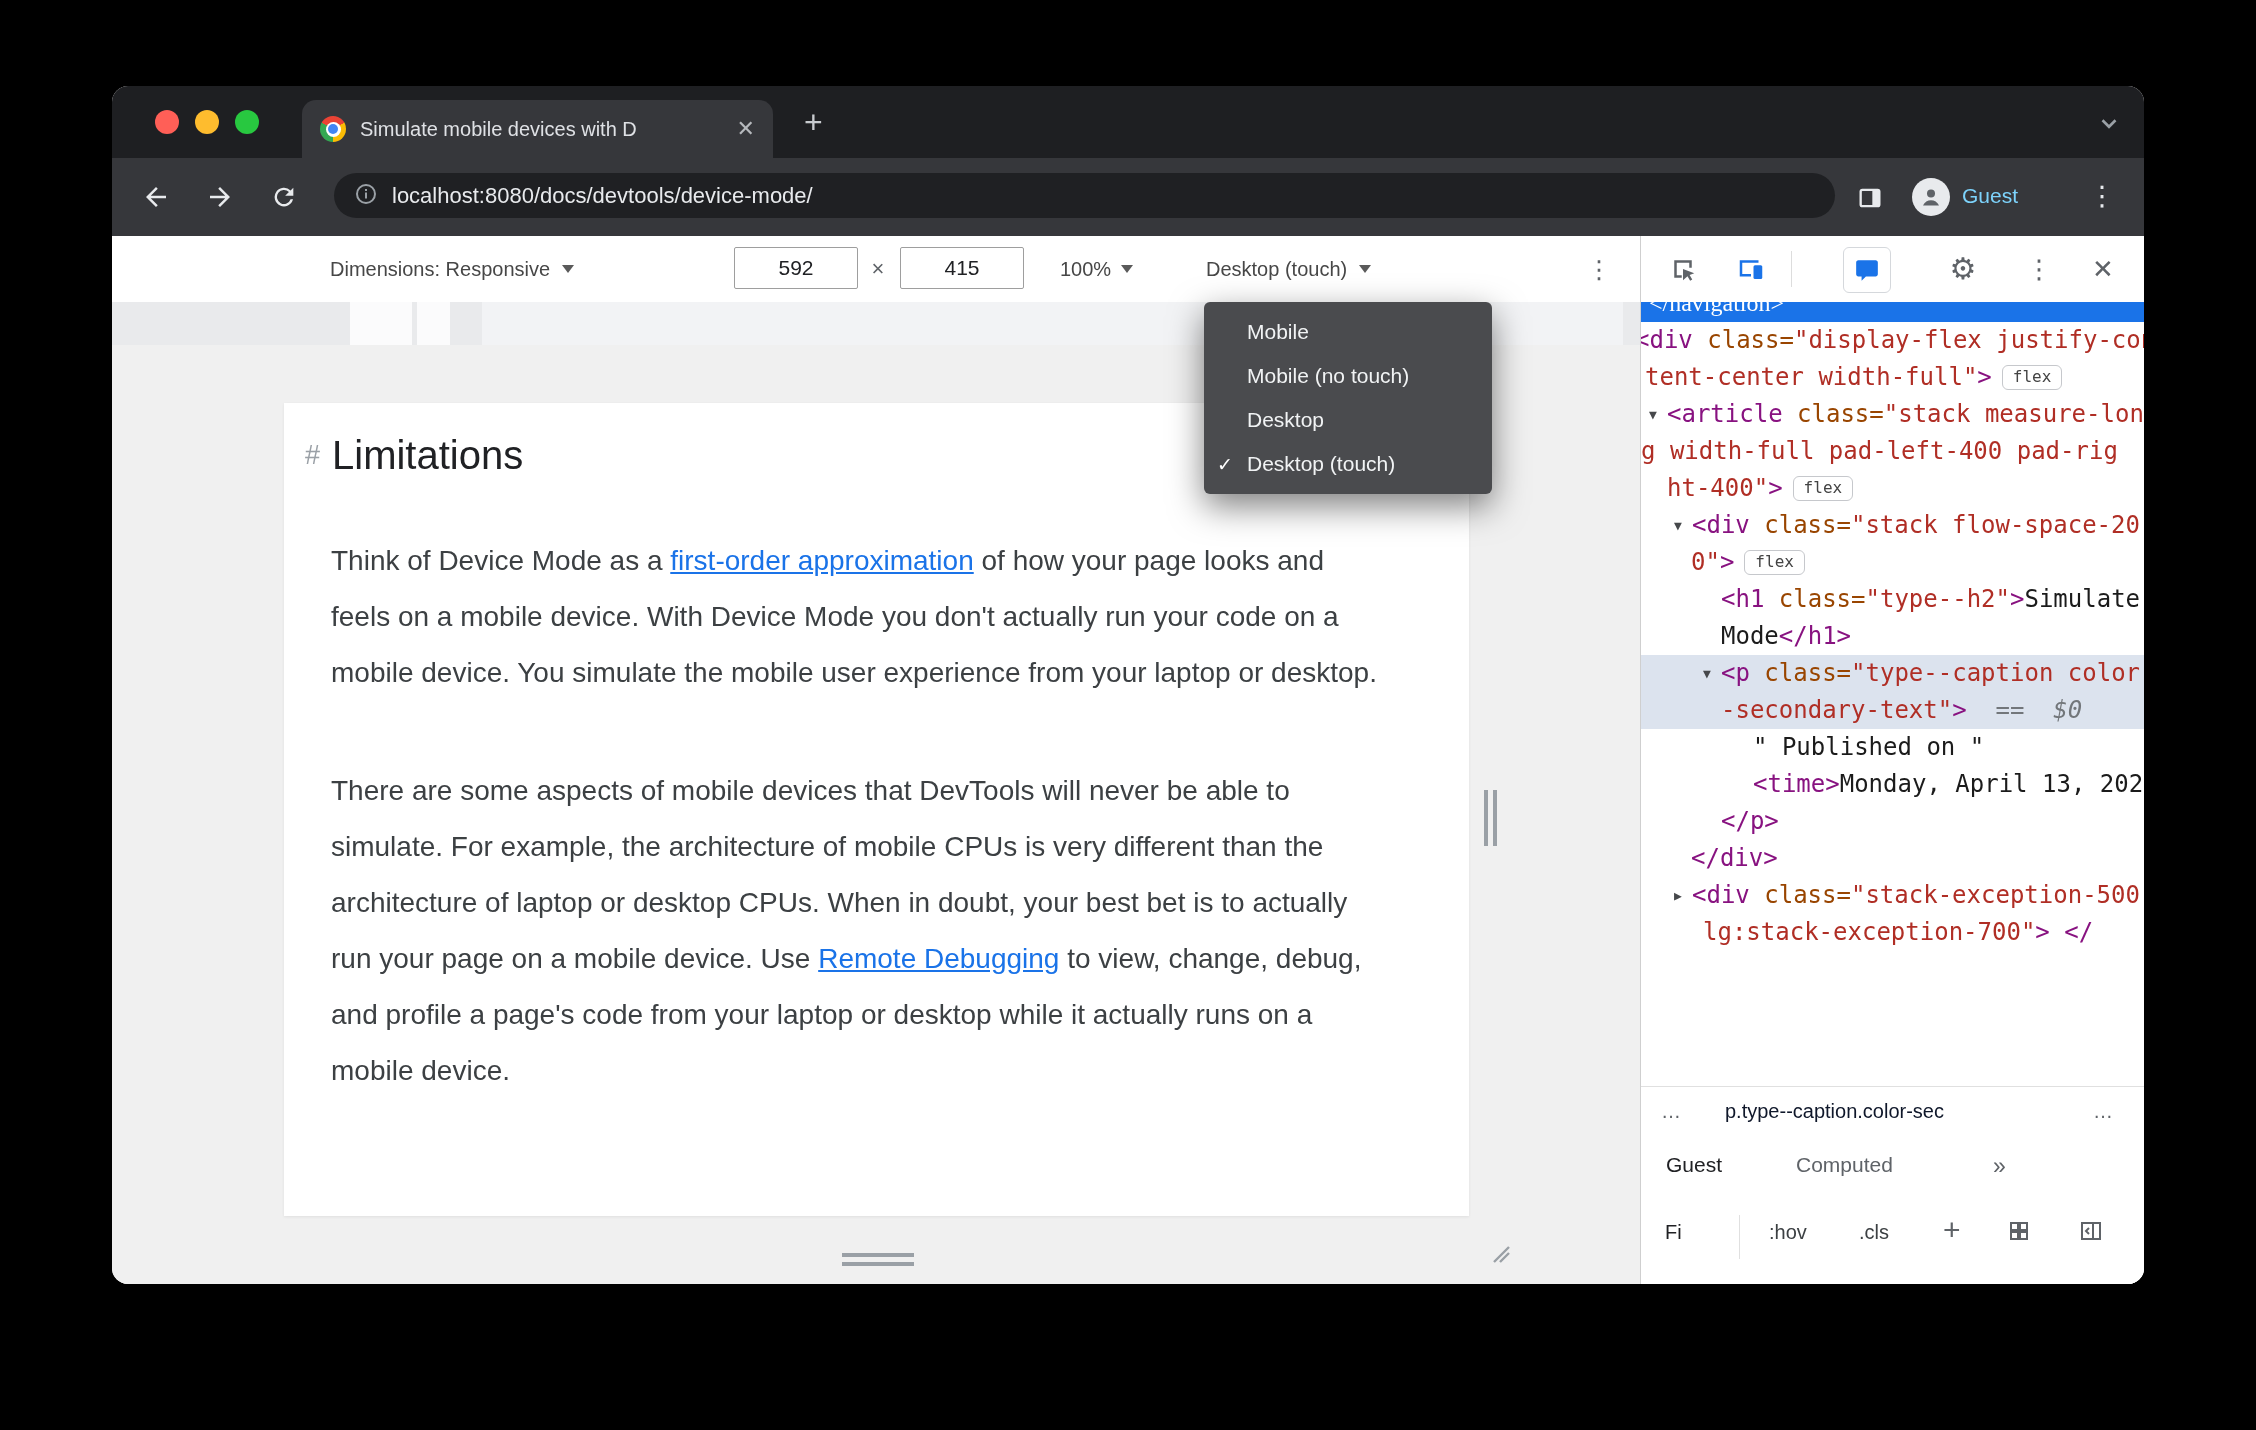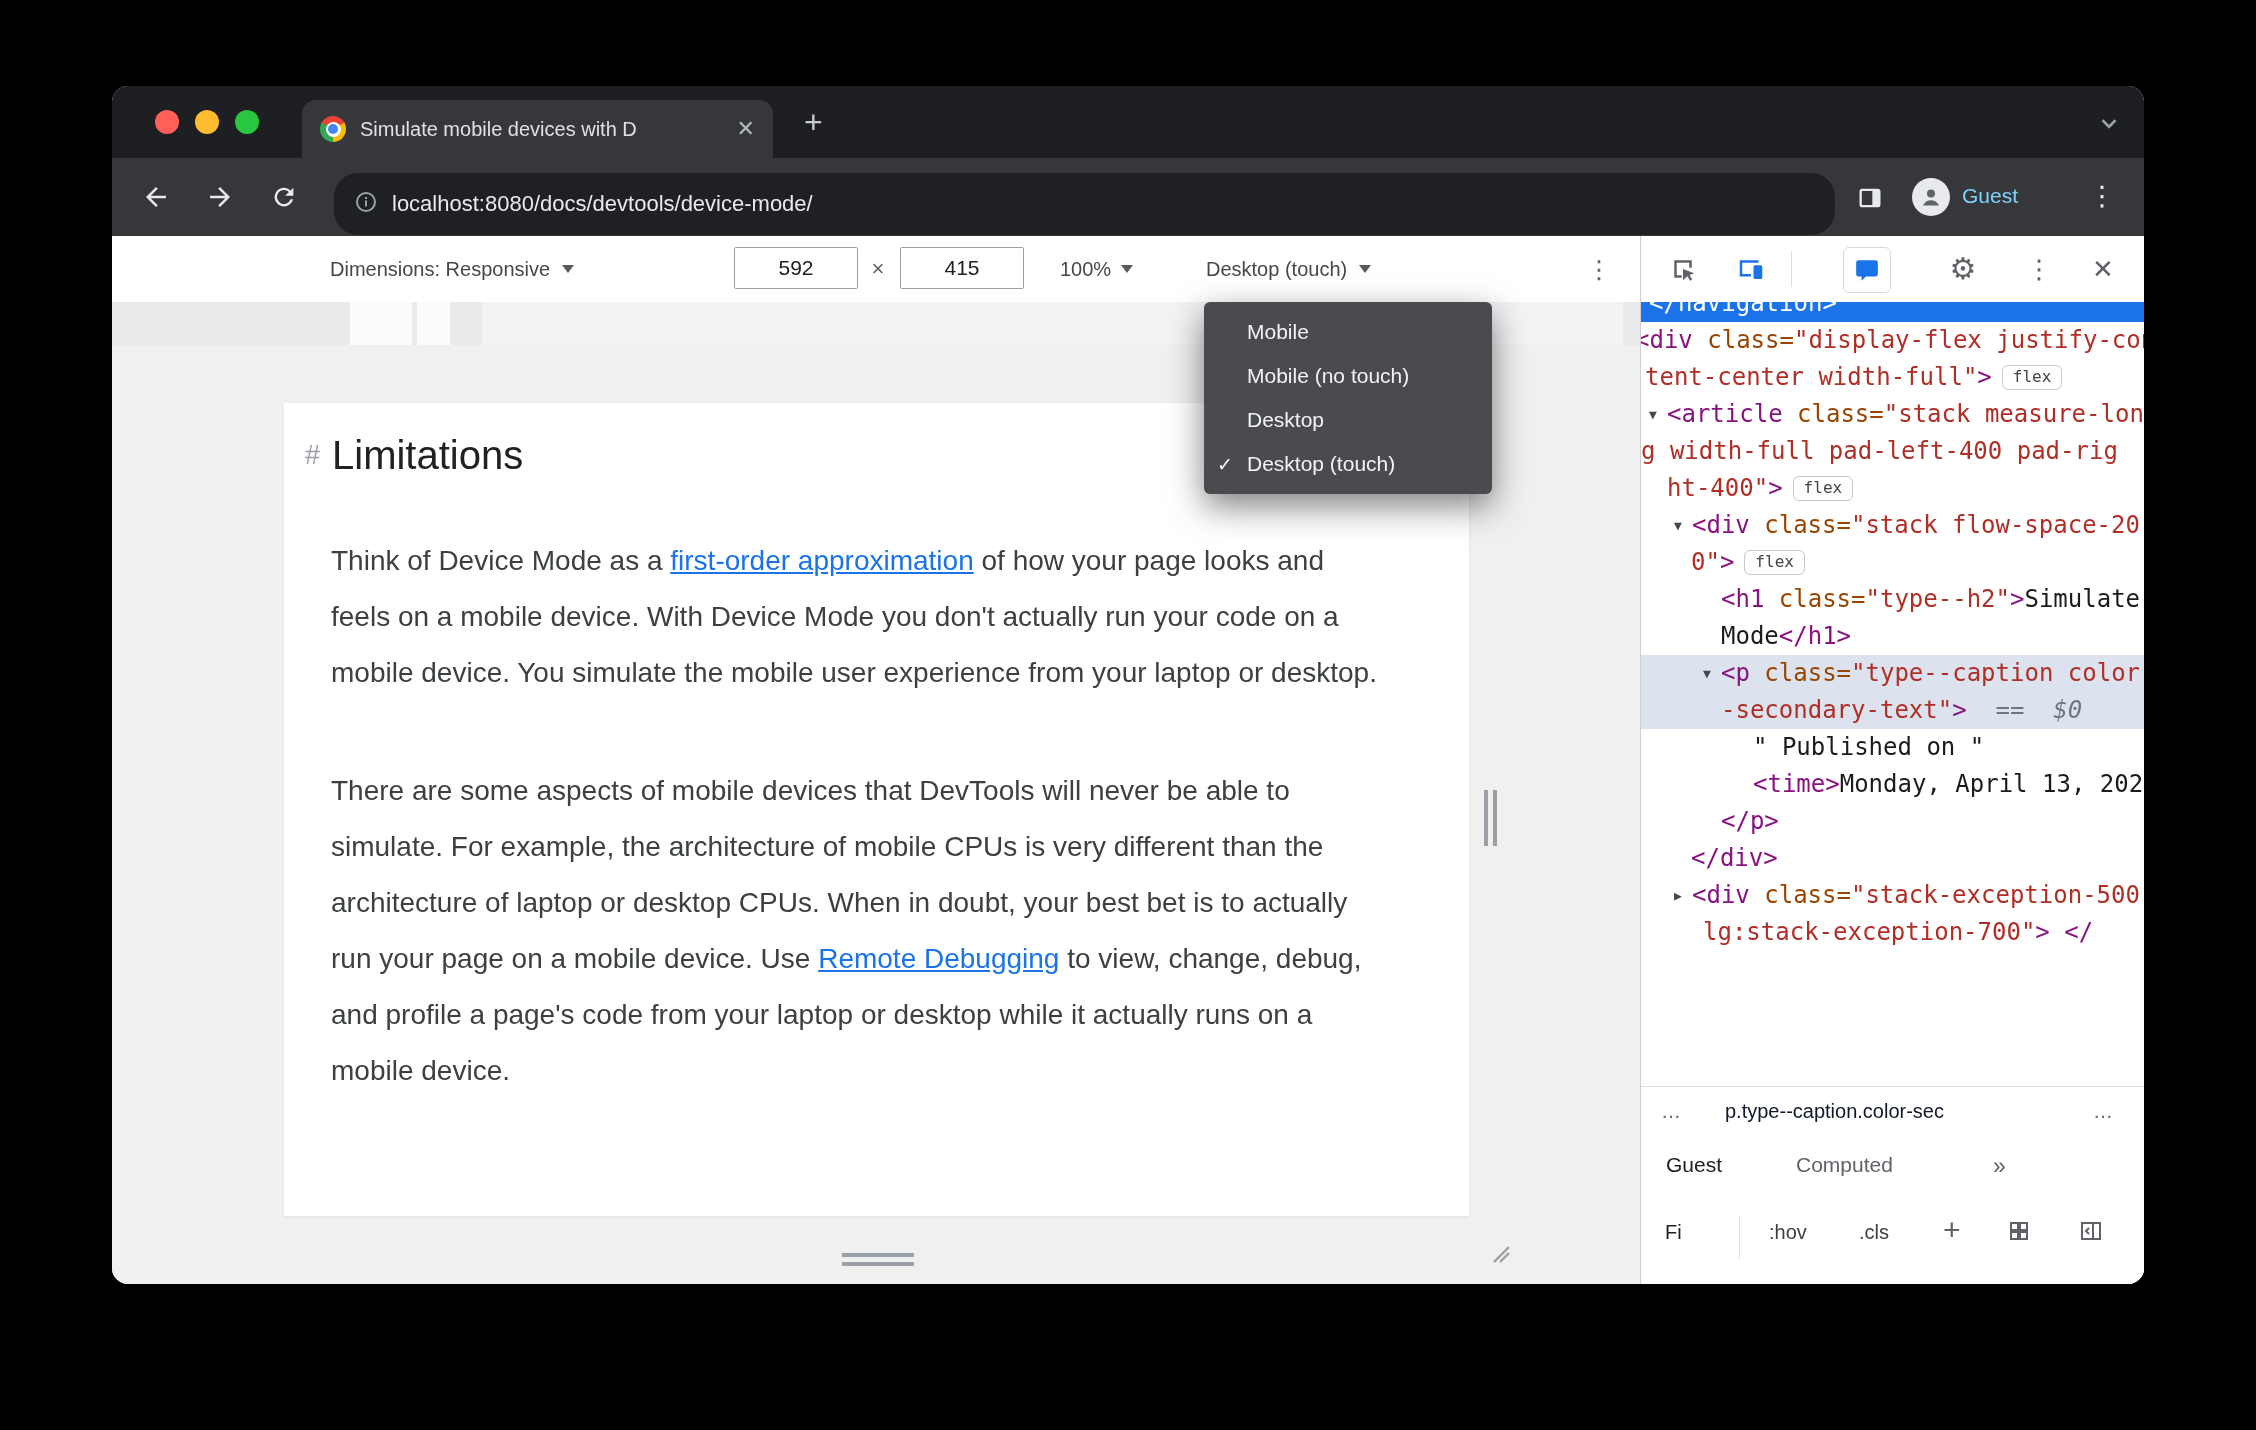--- a/index.html
+++ b/index.html
@@ -25,21 +25,21 @@
   
   .cfav{width:26px;height:26px;border-radius:50%;flex:0 0 auto;
         background:conic-gradient(from -60deg,#ea4335 0deg 120deg,#fbbc05 120deg 240deg,#34a853 240deg 360deg);
         display:flex;align-items:center;justify-content:center;}
   .cfav-ring{width:15px;height:15px;border-radius:50%;background:#fff;display:flex;align-items:center;justify-content:center;}
   .cfav-dot{width:10px;height:10px;border-radius:50%;background:#4285f4;}
 
   
   .navbar{position:absolute;left:0;top:72px;right:0;height:78px;background:#36373b;}
   .nav-ic{position:absolute;width:32px;height:32px;display:flex;align-items:center;justify-content:center;}
-  .urlbar{position:absolute;left:222px;top:15px;width:1501px;height:62px;border-radius:24px;background:#1f2023;
+  .urlbar{position:absolute;left:222px;top:15px;width:1501px;height:45px;border-radius:24px;background:#1f2023;
           display:flex;align-items:center;padding:0 20px;gap:14px;box-sizing:border-box;text-align:center;}
   .url-text{color:#e8eaed;font-size:22px;white-space:nowrap;}
   .avatar{position:absolute;left:1800px;top:20px;width:38px;height:38px;border-radius:50%;background:#e8eaed;
           display:flex;align-items:center;justify-content:center;}
   .guest{position:absolute;left:1850px;top:26px;font-size:21px;color:#7dd3fc;}
   .nav-kebab{position:absolute;left:1976px;top:22px;width:28px;text-align:center;font-size:27px;color:#e8eaed;}
 
   
   .page-col{position:absolute;left:0;top:150px;bottom:0;width:1528px;overflow:hidden;}
 
@@ -82,21 +82,21 @@
   .i-inspect{left:22px;top:13px;} .i-device{left:90px;top:13px;}
   .i-divider{position:absolute;left:150px;top:15px;width:1px;height:36px;background:#ddd;}
   .i-bubble{left:202px;top:11px;width:46px;height:44px;border:1px solid #d5d8dc;border-radius:6px;}
   .i-gear{left:302px;top:12px;font-size:30px;color:#5f6368;}
   .i-kebab{left:378px;top:13px;font-size:26px;color:#5f6368;}
   .i-close{left:442px;top:13px;font-size:26px;color:#5f6368;}
 
   .tree{position:absolute;top:66px;left:0;right:0;height:784px;overflow:hidden;
         font-family:"DejaVu Sans Mono",monospace;font-size:24px;line-height:37px;color:#202124;}
   .trow{height:37px;white-space:pre;}
-  .trow:first-child{margin-top:-17px;}
+  .trow:first-child{margin-top:-17px;font-family:Liberation Serif, serif;}
   .trow.focus{background:#1a73e8;}
   .trow.sel{background:#dce3ee;}
   .trow span{white-space:pre;}
   .tk-tag{color:#881280;} .tk-attr{color:#994500;} .tk-val{color:#b02e25;}
   .tk-txt{color:#1b1b1b;} .tk-white{color:#fff;}
   .tk-eq{color:#72767a;font-style:italic;}
   .tk-arrow,.tk-arrowr{display:inline-block;width:18px;font-size:13px;color:#46484b;vertical-align:3px;}
   .tk-badge{display:inline-block;margin-left:10px;padding:1px 10px 2px;border:1px solid #c6c8cc;border-radius:6px;
             background:#fff;color:#444;font-size:16px;line-height:20px;vertical-align:3px;}
 

